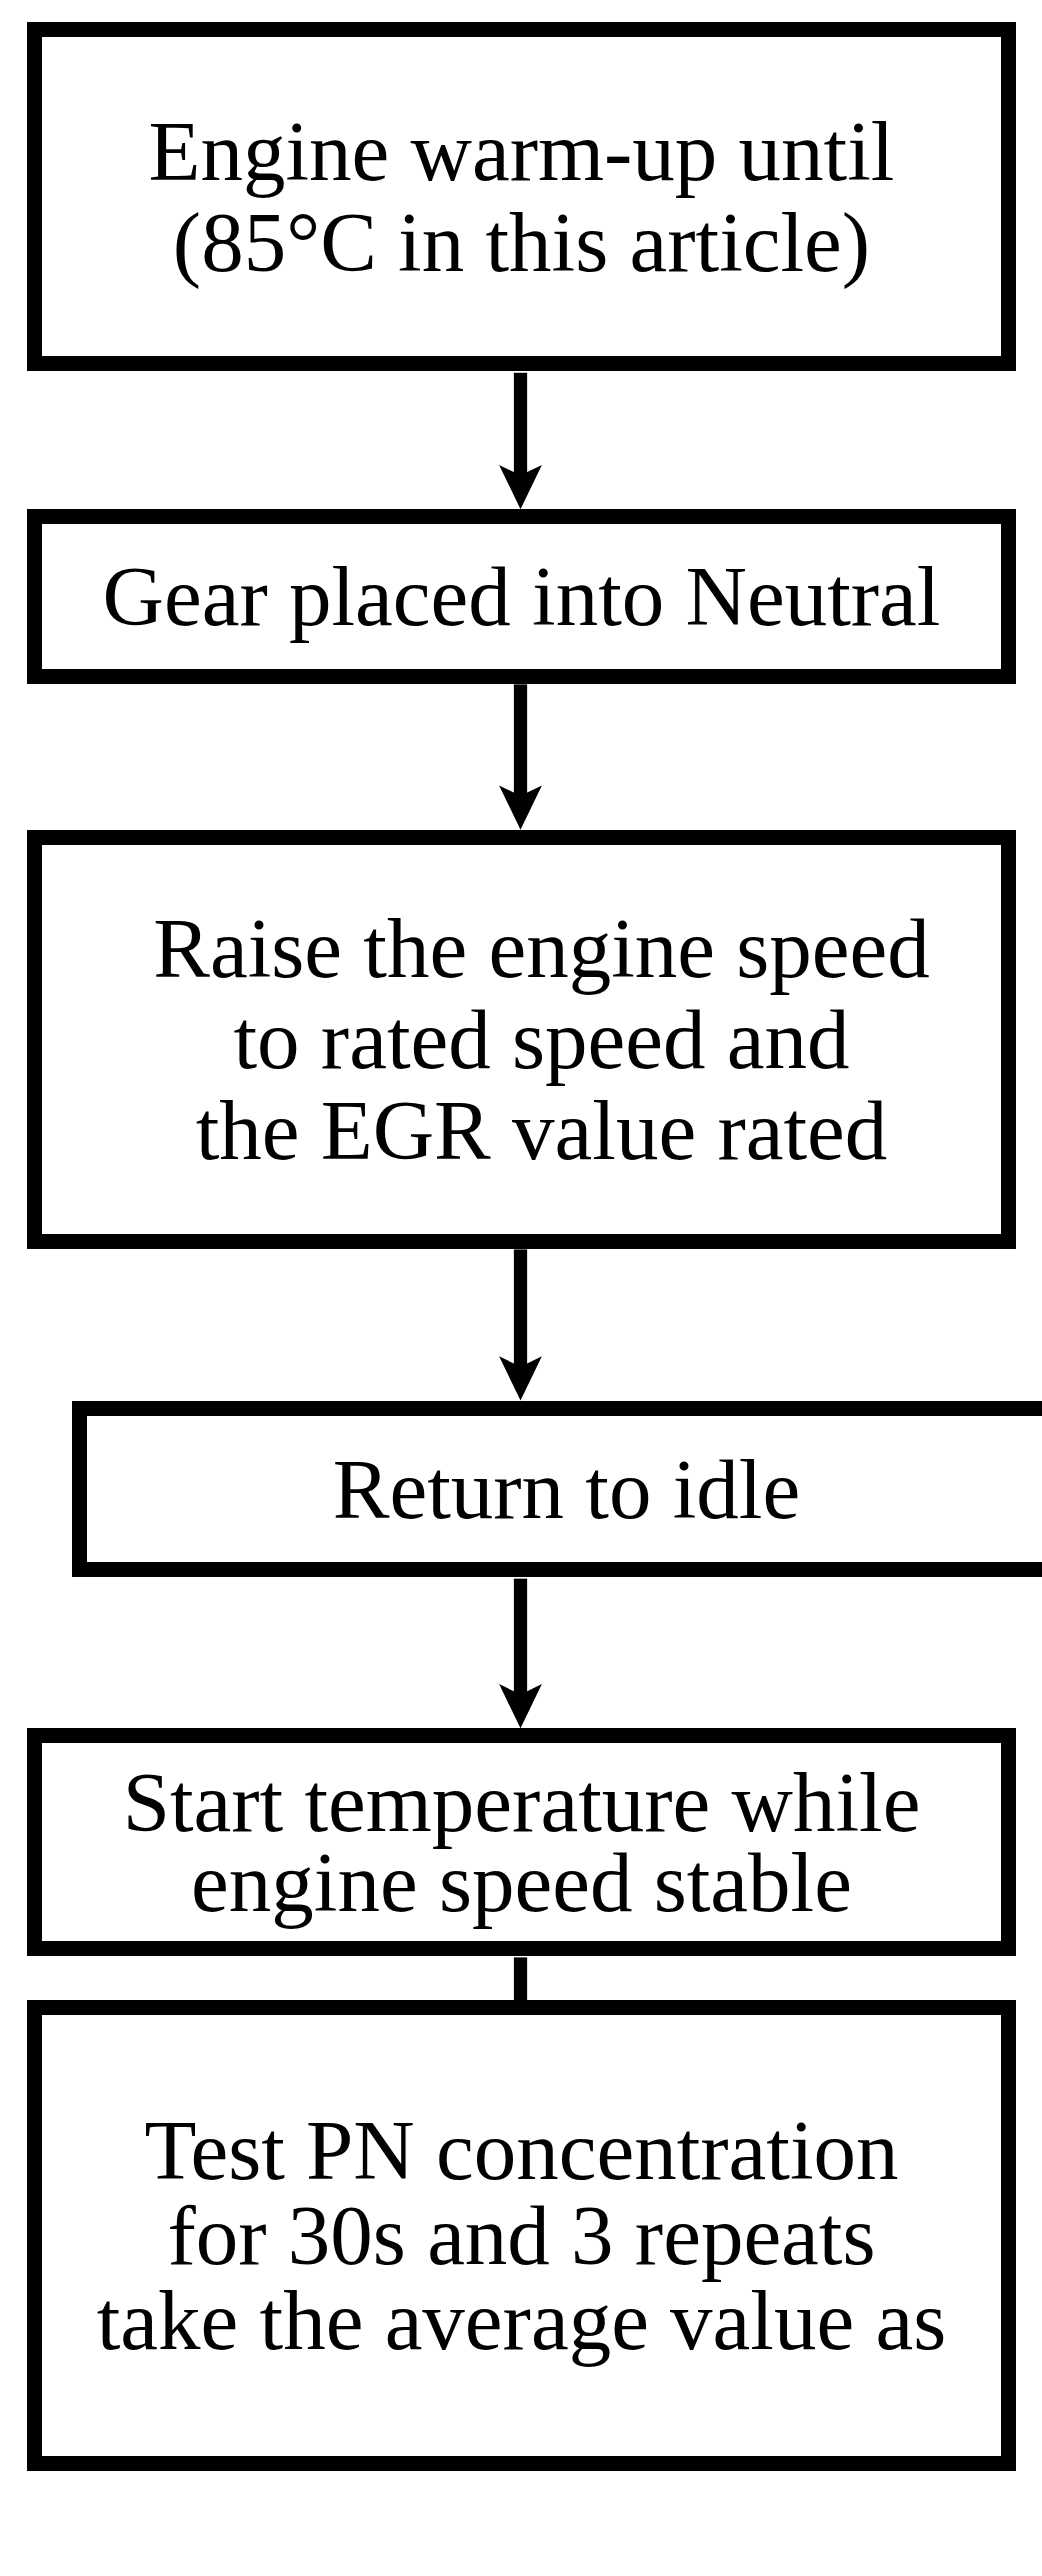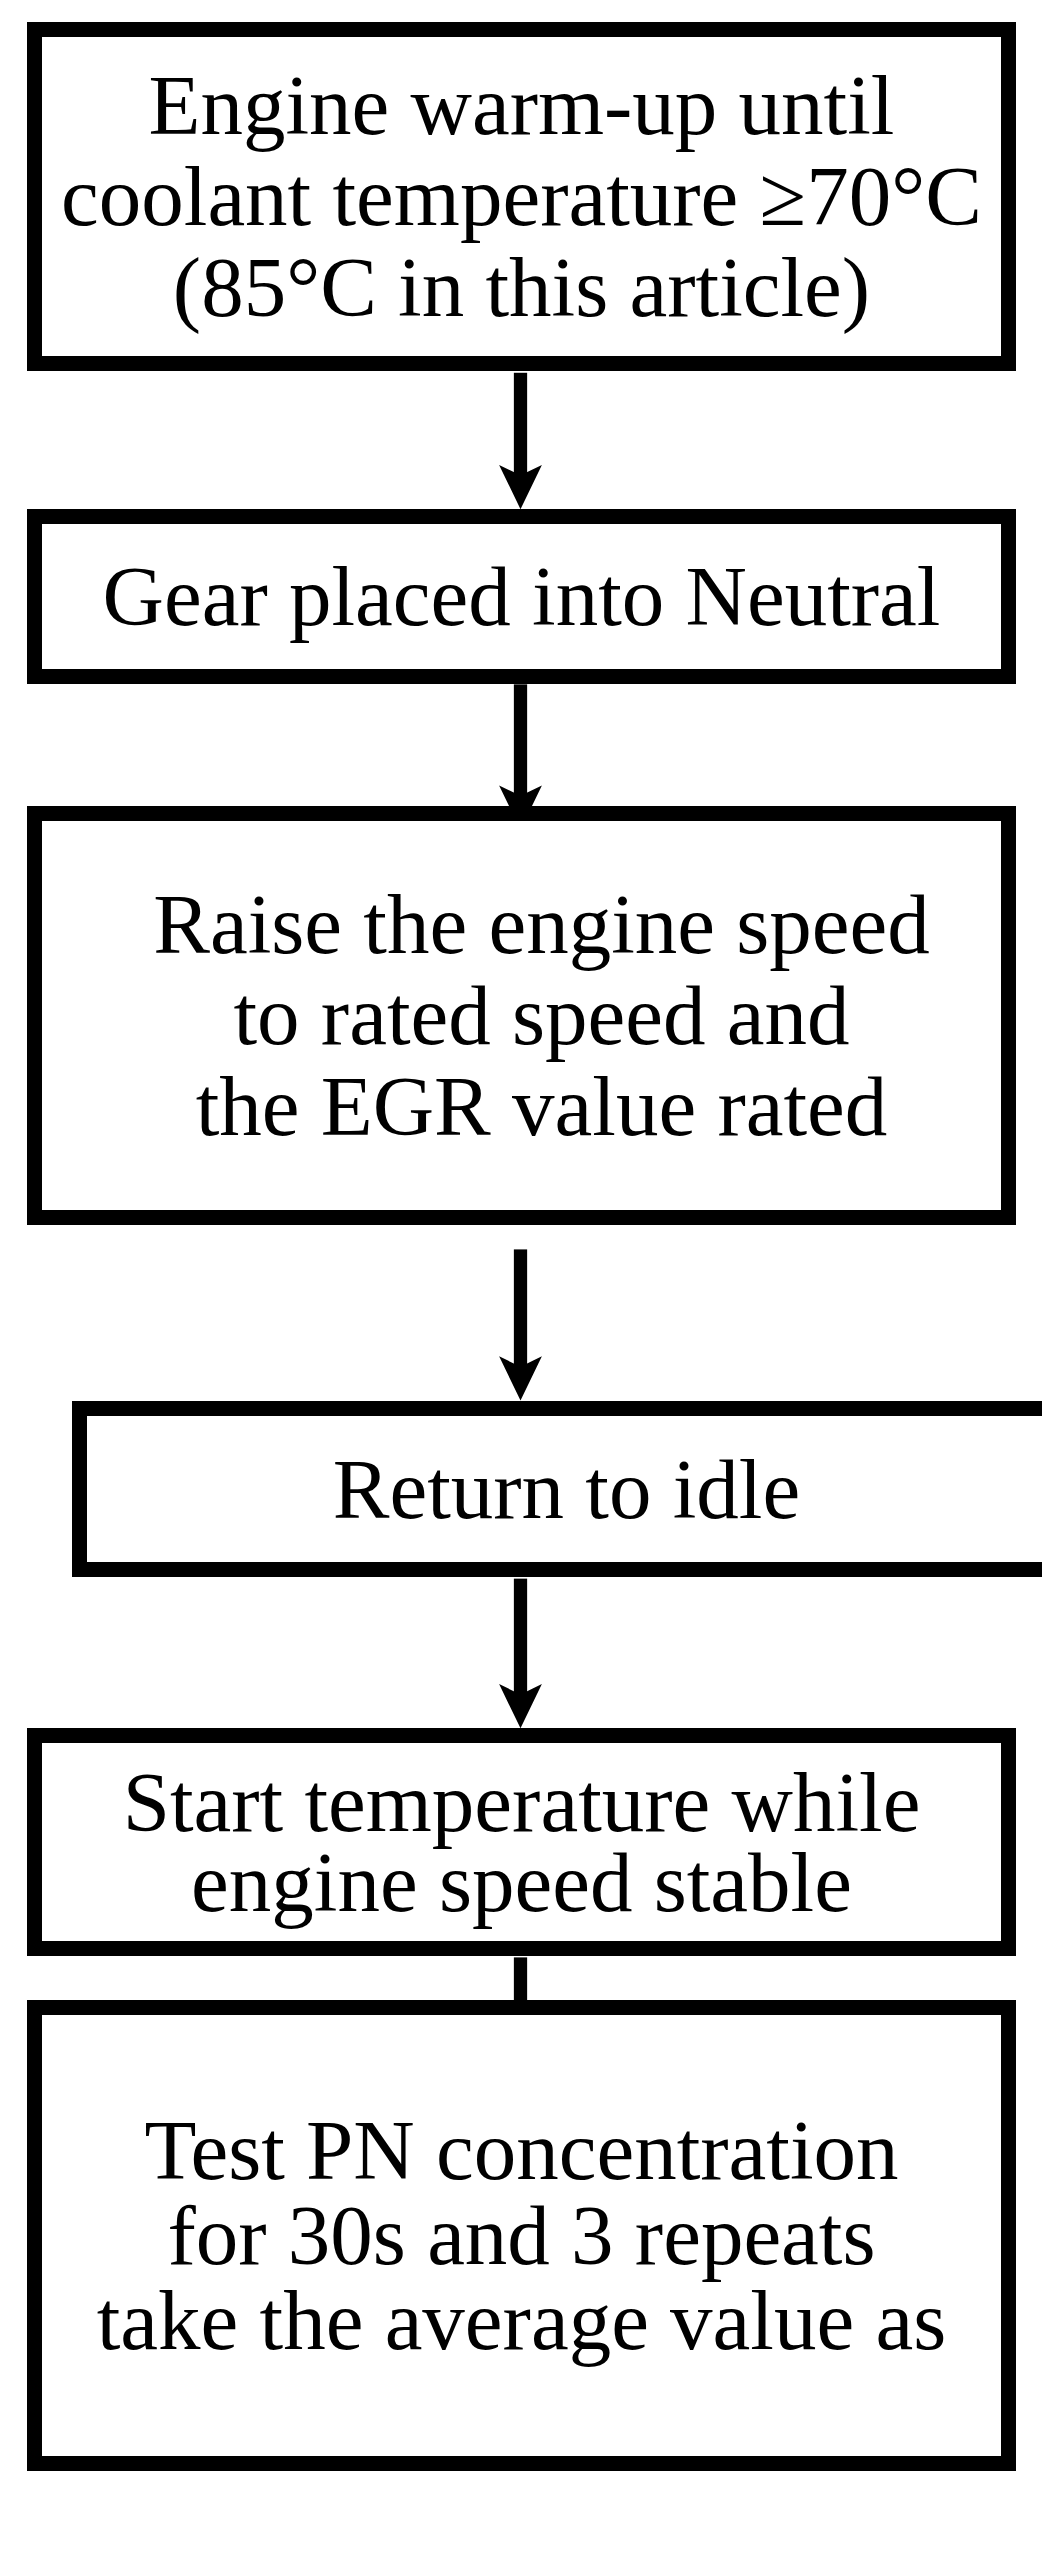--- a/index.html
+++ b/index.html
@@ -27,21 +27,21 @@
     text-align: center;
   }
   .line {
     display: block;
     white-space: nowrap;
     font-size: 85px;
     line-height: 91px;
   }
   .b1 { top: 22px;   height: 349px; }
   .b2 { top: 509px;  height: 175px; align-items: center; }
-  .b3 { top: 806px; height: 419px; padding-left: 40px; }
+  .b3 { top: 830px; height: 419px; padding-left: 40px; }
   .b4 { top: 1401px; height: 176px; margin-left: 45px; }
   .b5 { top: 1728px; height: 228px; }
   .b6 { top: 2000px; height: 471px; }
   .b5 .line { line-height: 80px; }
   .b6 .line { line-height: 85px; }
   .arrow {
     position: absolute;
     left: 491px;
     display: block;
   }
@@ -52,21 +52,20 @@
   .a5 { top: 1957px; }
   .arrow rect, .arrow polygon { fill: var(--ink); }
 </style>
 </head>
 <body>
 
 <div id="canvas">
 
   <div class="box b1">
     <span class="line">Engine warm-up until</span>
-    <span class="line">coolant temperature ≥70°C</span>
     <span class="line">(85°C in this article)</span>
   </div>
 
   <svg class="arrow a1" width="59" height="138" viewBox="0 0 80 185">
     <rect x="31" y="0" width="18" height="141"></rect>
     <polygon points="40,185 11,125 40,139 69,125"></polygon>
   </svg>
 
   <div class="box b2">
     <span class="line">Gear placed into Neutral</span>

